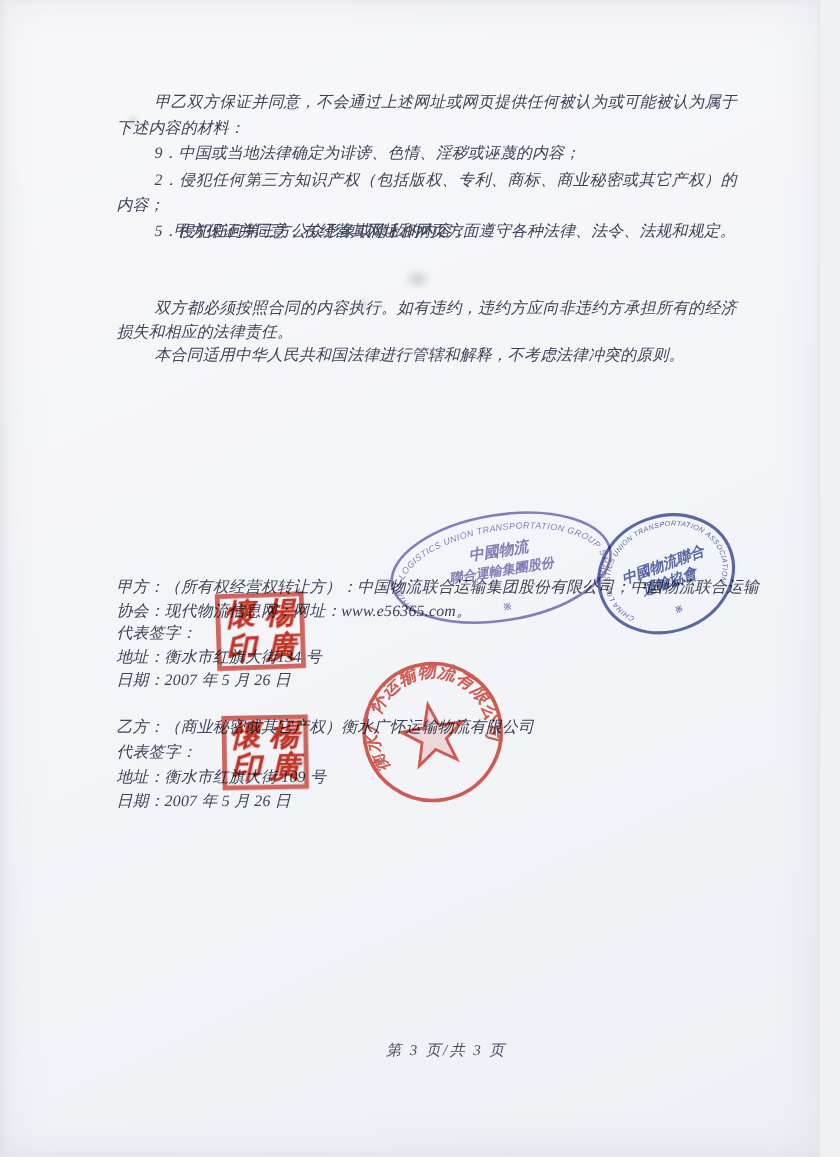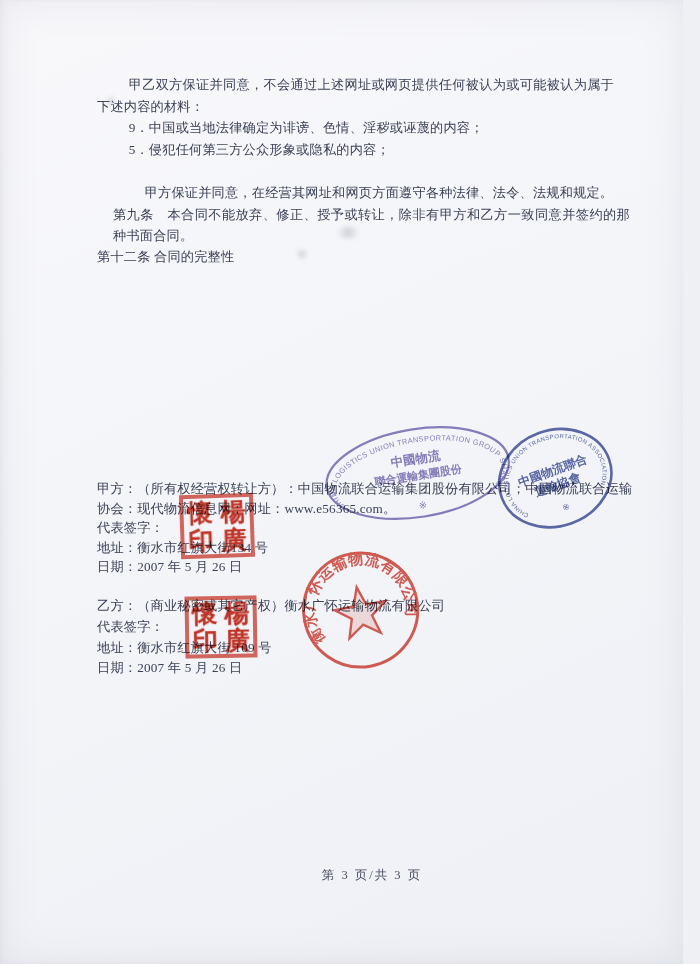--- a/index.html
+++ b/index.html
@@ -5,20 +5,21 @@
   html,body{margin:0;padding:0;}
   body{
     width:700px;height:964px;
     background:#eef0f4;
     font-family:"Liberation Serif","DejaVu Serif",serif;
   }
   .paper{
     position:relative;width:683px;height:964px;overflow:hidden;
     background:linear-gradient(155deg,#f8f8fb 0%,#f4f5f9 45%,#eef0f5 100%);
     box-shadow:inset 0 0 40px rgba(120,125,150,.12), inset 2px 0 6px rgba(150,150,170,.10);
+    font-style:italic;
   }
   .doc-block{
     position:absolute;left:97px;width:517px;
     color:#3c4257;font-size:13.2px;letter-spacing:.2px;
     text-align:justify;
   }
   .doc-block p{margin:0;}
   .lh-a{line-height:21.6px;}
   .lh-b{line-height:19.7px;}
   .indent{text-indent:2.4em;}
@@ -51,30 +52,31 @@
   .stamp .cjk{font-family:"Liberation Serif","DejaVu Serif",serif;font-weight:bold;}
 </style>
 </head>
 <body>
 
 <div class="paper">
 
   <div class="doc-block lh-a" style="top:74px;">
     <p class="indent">甲乙双方保证并同意，不会通过上述网址或网页提供任何被认为或可能被认为属于下述内容的材料：</p>
     <p class="item">9．中国或当地法律确定为诽谤、色情、淫秽或诬蔑的内容；</p>
+    <p class="item">2．侵犯任何第三方知识产权（包括版权、专利、商标、商业秘密或其它产权）的内容；</p>
     <p class="item">5．侵犯任何第三方公众形象或隐私的内容；</p>
   </div>
 
   <div class="doc-block lh-a" style="top:182px;margin-left:16px;">
     <p class="indent">甲方保证并同意，在经营其网址和网页方面遵守各种法律、法令、法规和规定。</p>
-    <p>第九条　本合同不能放弃、修正、授予或转让，除非有甲方和乙方一致同意并签约的那种书面合同。</p>
   </div>
 
   <div class="doc-block lh-b" style="top:247px;">
-    <p>第十二条 合同的完整性</p>
+    <p class="indent">双方都必须按照合同的内容执行。如有违约，违约方应向非违约方承担所有的经济损失和相应的法律责任。</p>
+    <p class="indent">本合同适用中华人民共和国法律进行管辖和解释，不考虑法律冲突的原则。</p>
   </div>
 
   <div class="party-block pa" style="top:479px;">
     <div>甲方：（所有权经营权转让方）：中国物流联合运输集团股份有限公司；中国物流联合运输</div>
     <div>协会：现代物流信息网；网址：www.e56365.com。</div>
     <div>代表签字：</div>
     <div>地址：衡水市红旗大街134 号</div>
     <div>日期：2007 年 5 月 26 日</div>
   </div>
 

